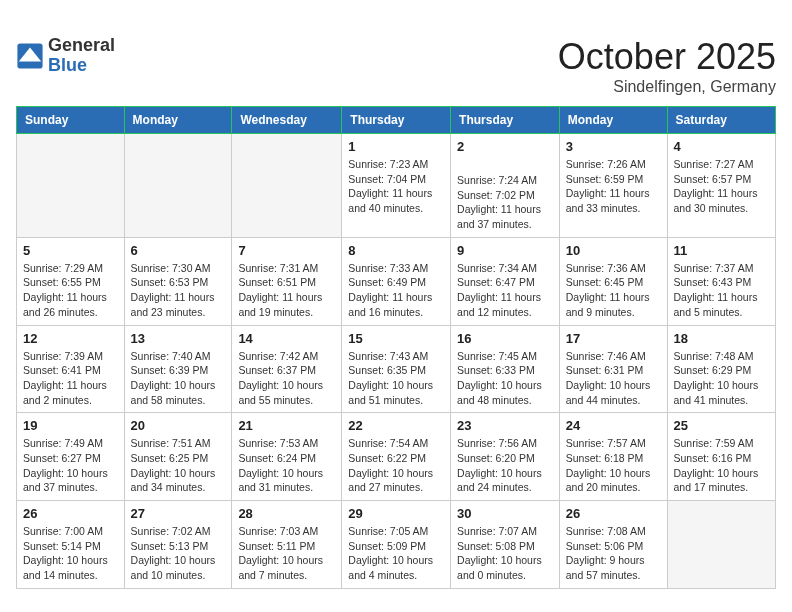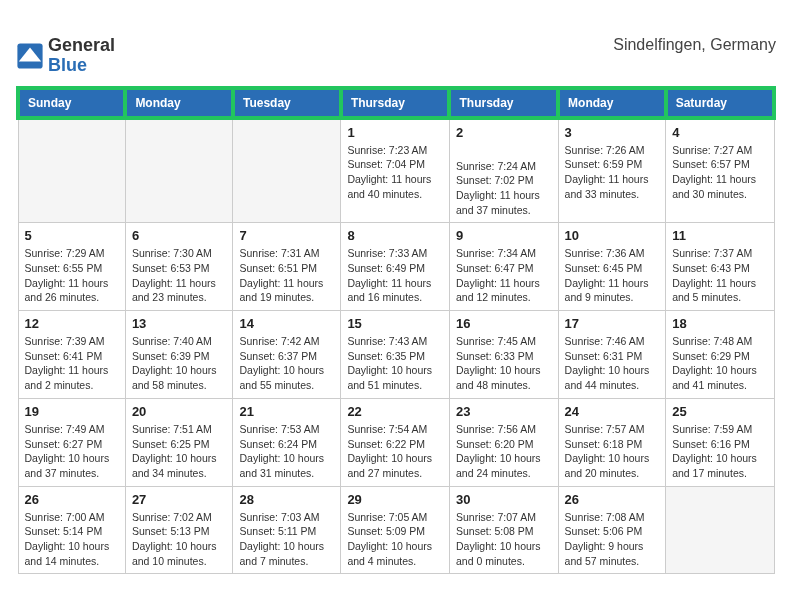--- a/index.html
+++ b/index.html
@@ -52,21 +52,21 @@
       border-collapse: collapse;
       font-size: 11px;
     }
     .calendar thead tr th {
       background: #2a6db5;
       color: #fff;
       text-align: left;
       padding: 6px 8px;
       font-size: 12px;
       font-weight: bold;
-      border: 4px solid #22c55e;
+      border: 1px solid #22c55e;
     }
     .calendar tbody tr td {
       vertical-align: top;
       border: 1px solid #ccc;
       padding: 5px 6px;
       width: 113px;
       min-height: 80px;
       background: #fff;
     }
     .calendar tbody tr td.empty {
@@ -92,30 +92,31 @@
     <svg class="logo-icon" viewBox="0 0 40 40">
       <rect x="2" y="2" width="36" height="36" rx="4" fill="#2a6db5"></rect>
       <polygon points="20,8 36,28 4,28" fill="white"></polygon>
     </svg>
     <div class="logo-text">
       <span class="logo-general">General</span>
       <span class="logo-blue">Blue</span>
     </div>
   </div>
   <div class="title-block">
+    <div class="month-title">October 2025</div>
     <div class="location">Sindelfingen, Germany</div>
   </div>
 </div>
 
 <table class="calendar">
   <thead>
     <tr>
     <th>Sunday</th>
         <th>Monday</th>
-        <th>Tuesday</th>
+        <th>Wednesday</th>
         <th>Thursday</th>
         <th>Thursday</th>
         <th>Monday</th>
         <th>Saturday</th>
       </tr>
   </thead>
   <tbody id="calendar-body">
   <tr>
         <td class="empty"></td>
         <td class="empty"></td>

